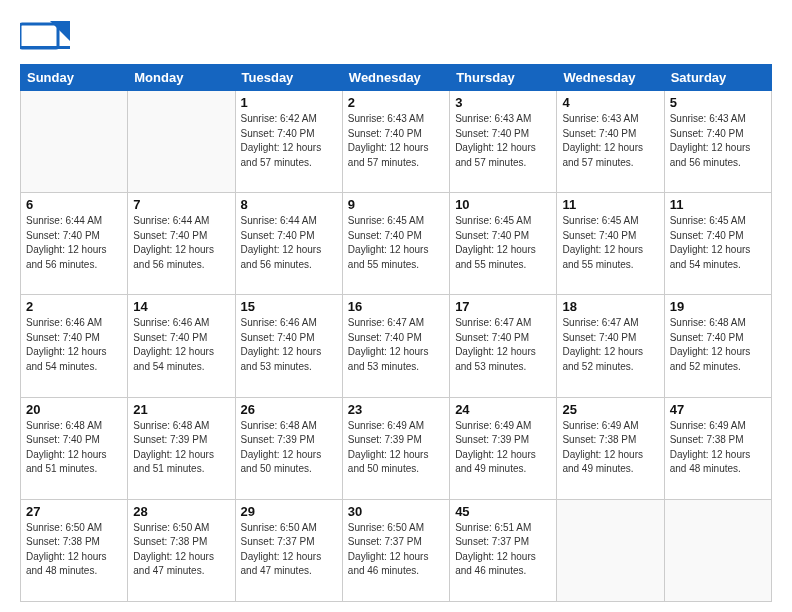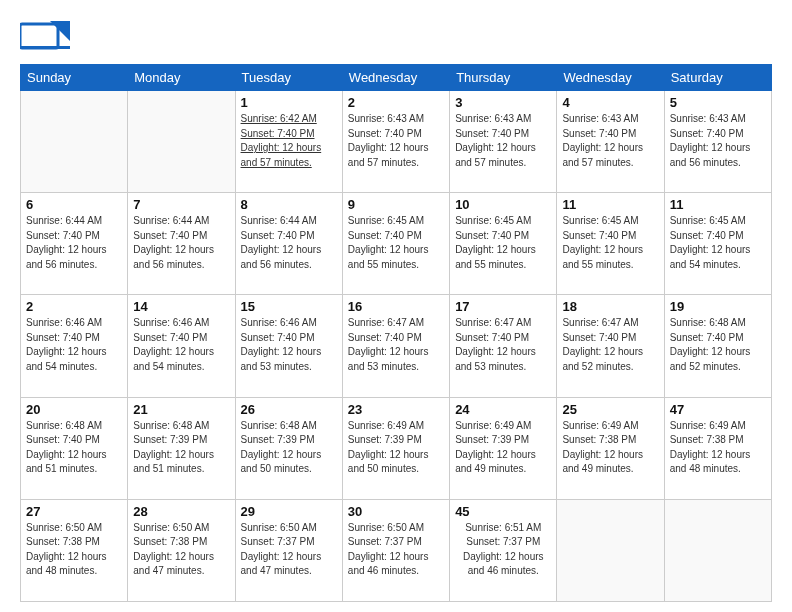--- a/index.html
+++ b/index.html
@@ -41,21 +41,21 @@
       border-collapse: collapse;
       width: 100%;
       table-layout: fixed;
     }
     .calendar thead tr th {
       background: #1565c0;
       color: #fff;
       text-align: left;
       padding: 5px 6px;
       font-size: 13px;
-      font-weight: normal;
+      font-weight: bold;
       border: 1px solid #1565c0;
     }
     .calendar tbody tr td {
       border: 1px solid #ccc;
       vertical-align: top;
       padding: 4px 5px;
       font-size: 10.5px;
       color: #222;
       background: #fff;
       width: 113px;
@@ -136,21 +136,21 @@
           <th>Wednesday</th>
           <th>Saturday</th>
         </tr>
     </thead>
     <tbody id="calendar-body">
     <tr>
           <td class="empty"></td>
           <td class="empty"></td>
           <td>
             <span class="day-number">1</span>
-            <div class="day-info" style="white-space: pre-line; text-decoration: underline;">Sunrise: 6:42 AM
+            <div class="day-info" style="white-space: pre-line;">Sunrise: 6:42 AM
 Sunset: 7:40 PM
 Daylight: 12 hours
 and 57 minutes.</div>
           </td>
           <td>
             <span class="day-number">2</span>
             <div class="day-info" style="white-space: pre-line;">Sunrise: 6:43 AM
 Sunset: 7:40 PM
 Daylight: 12 hours
 and 57 minutes.</div>
@@ -354,21 +354,21 @@
           </td>
           <td>
             <span class="day-number">30</span>
             <div class="day-info" style="white-space: pre-line;">Sunrise: 6:50 AM
 Sunset: 7:37 PM
 Daylight: 12 hours
 and 46 minutes.</div>
           </td>
           <td>
             <span class="day-number">45</span>
-            <div class="day-info" style="white-space: pre-line; text-align: center;">Sunrise: 6:51 AM
+            <div class="day-info" style="white-space: pre-line;">Sunrise: 6:51 AM
 Sunset: 7:37 PM
 Daylight: 12 hours
 and 46 minutes.</div>
           </td>
           <td class="empty"></td>
           <td class="empty"></td>
         </tr>
       </tbody>
   </table>
 </div>

